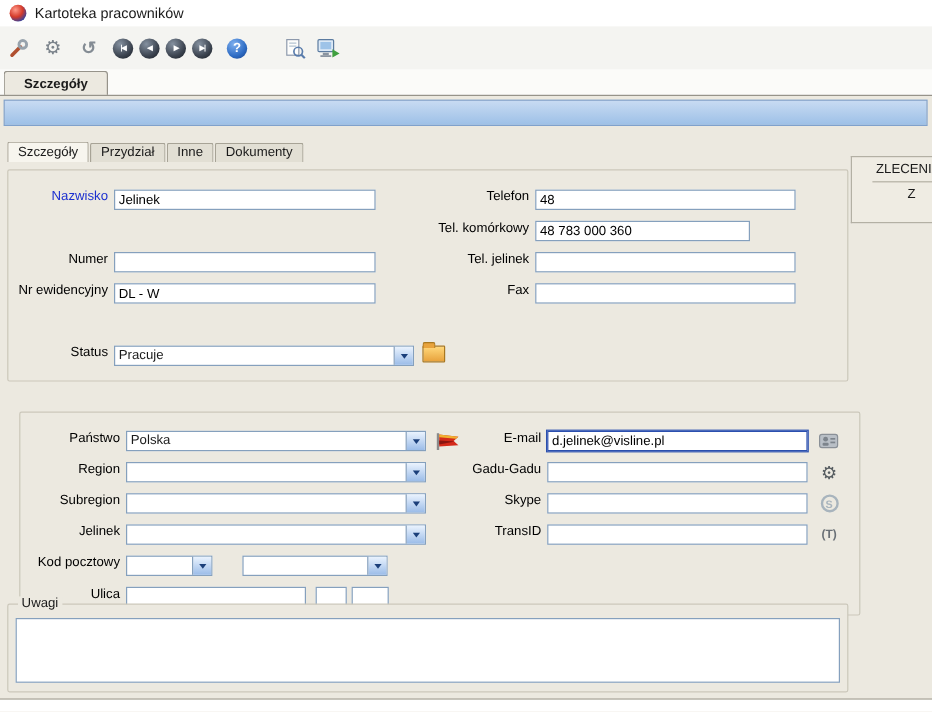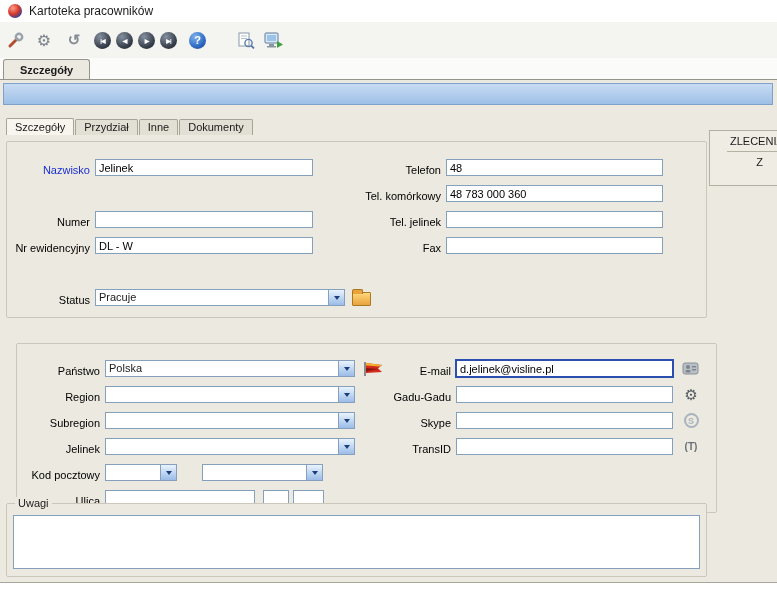--- a/index.html
+++ b/index.html
@@ -45,21 +45,21 @@
     border:1px solid #b3b0a4;border-right:none;}
   .side-header{height:21px;line-height:20px;padding-left:3px;border-bottom:1px solid #b3b0a4;white-space:nowrap;overflow:hidden;margin-left:17px;}
   .side-value{text-align:right;padding:4px 14px 0 0;}
 
   .group{position:absolute;border:1px solid #cbc7ba;border-radius:2px;background:#ece9e0;}
   .g1{left:6px;top:61px;width:701px;height:177px;}
   .g2{left:16px;top:243px;width:701px;height:170px;margin-top:20px;}
   .g3{left:6px;top:423px;width:701px;height:74px;}
   .group-label{position:absolute;top:-7px;left:8px;background:#ece9e0;padding:0 3px;}
 
-  .row{position:absolute;display:flex;align-items:flex-end;height:18px;left:0;}
+  .row{position:absolute;display:flex;align-items:flex-start;height:18px;left:0;}
   .row.r{left:349px;}
   .lbl{width:88px;text-align:right;padding-right:5px;color:#000;flex:none;}
   .row.r .lbl{width:90px;}
   .lbl.blue{color:#1b2fd0;}
 
   .txt{width:218px;height:17px;border:1px solid #85a0bd;background:#fff;font:inherit;padding:0 3px;flex:none;}
   .txt.street{width:150px;}
   .txt.nr1{width:26px;margin-left:8px;}
   .txt.nr2{width:31px;margin-left:4px;}
   .focused{border-color:#2b4fae;box-shadow:0 0 0 1px #2b4fae;}
@@ -172,21 +172,21 @@
         </div>
         <span class="folder"></span>
       </div>
 
       <div class="row r" style="top:16px">
         <span class="lbl">Telefon</span>
         <input class="txt" style="width: 217px;" value="48">
       </div>
       <div class="row r" style="top:42px">
         <span class="lbl">Tel. komórkowy</span>
-        <input class="txt" style="width: 217px;" value="48 783 000 360">
+        <input class="txt" style="width: 179px;" value="48 783 000 360">
       </div>
       <div class="row r" style="top:68px">
         <span class="lbl">Tel. jelinek</span>
         <input class="txt" style="width: 217px;" value="">
       </div>
       <div class="row r" style="top:94px">
         <span class="lbl">Fax</span>
         <input class="txt" style="width: 217px;" value="">
       </div>
     </div>

